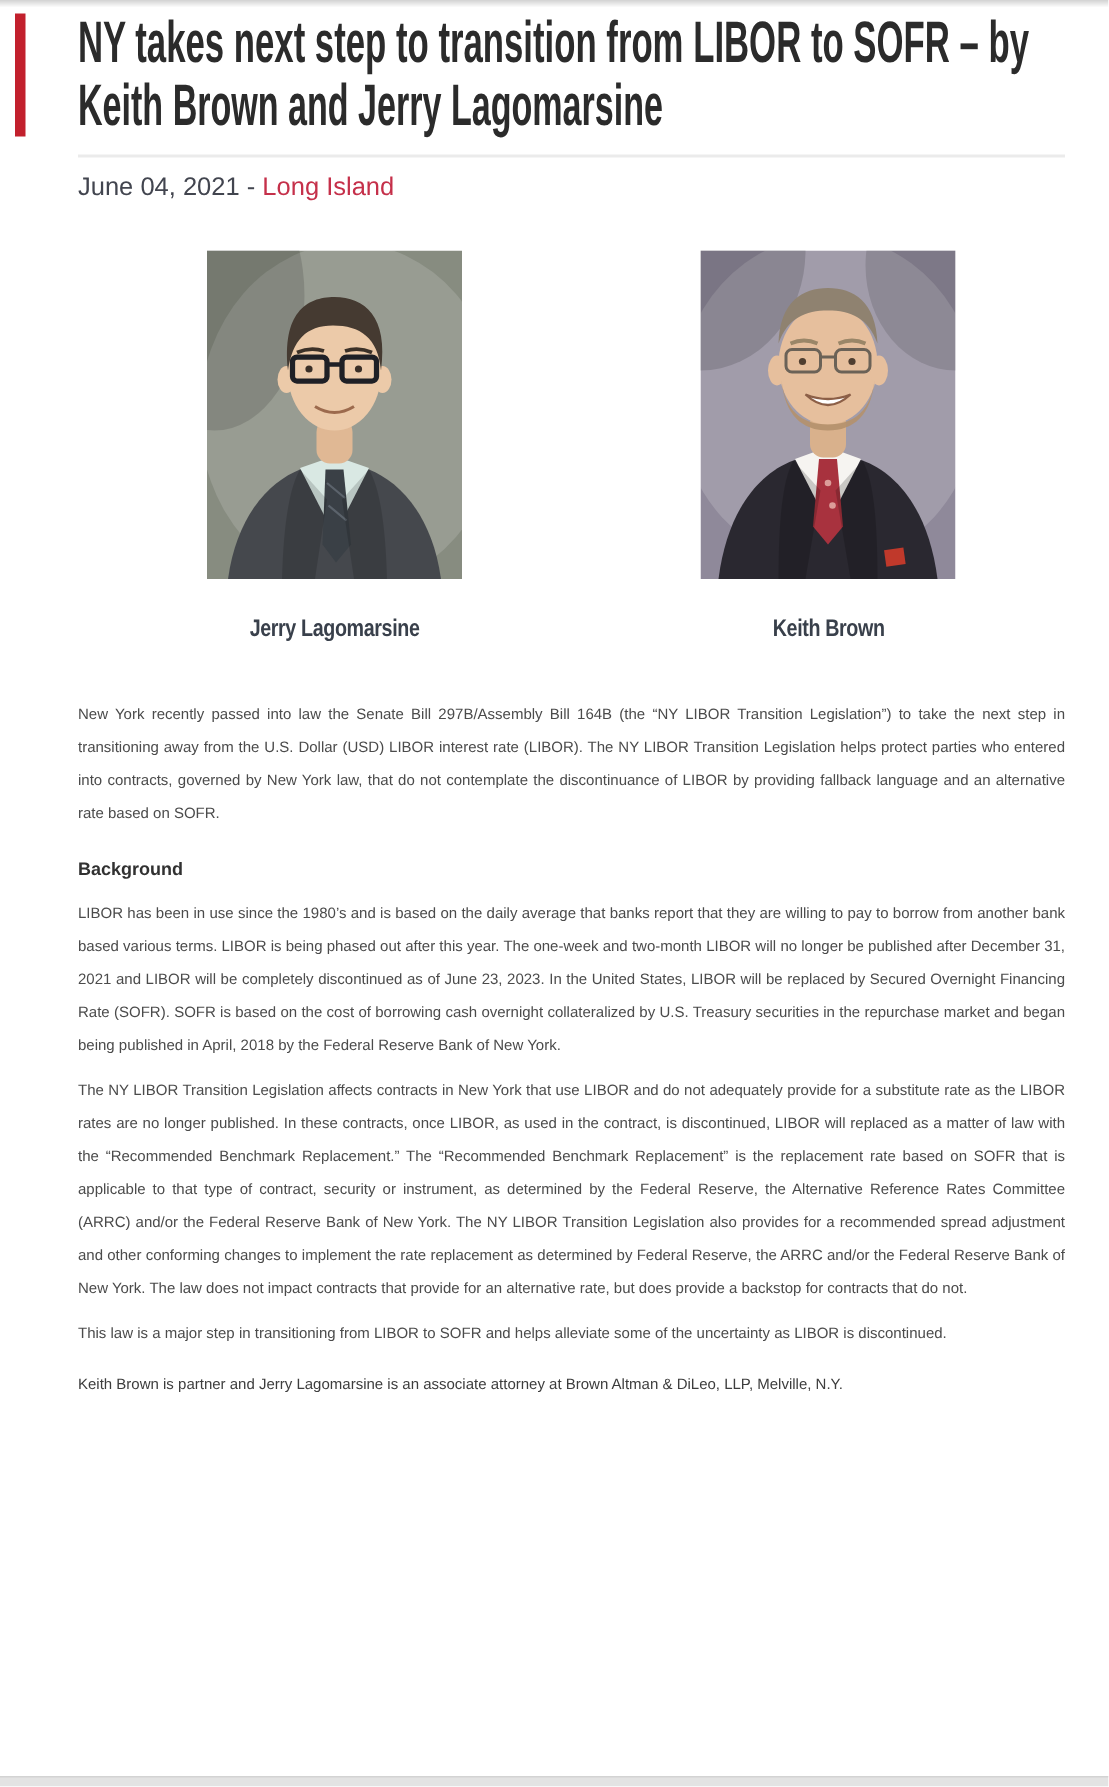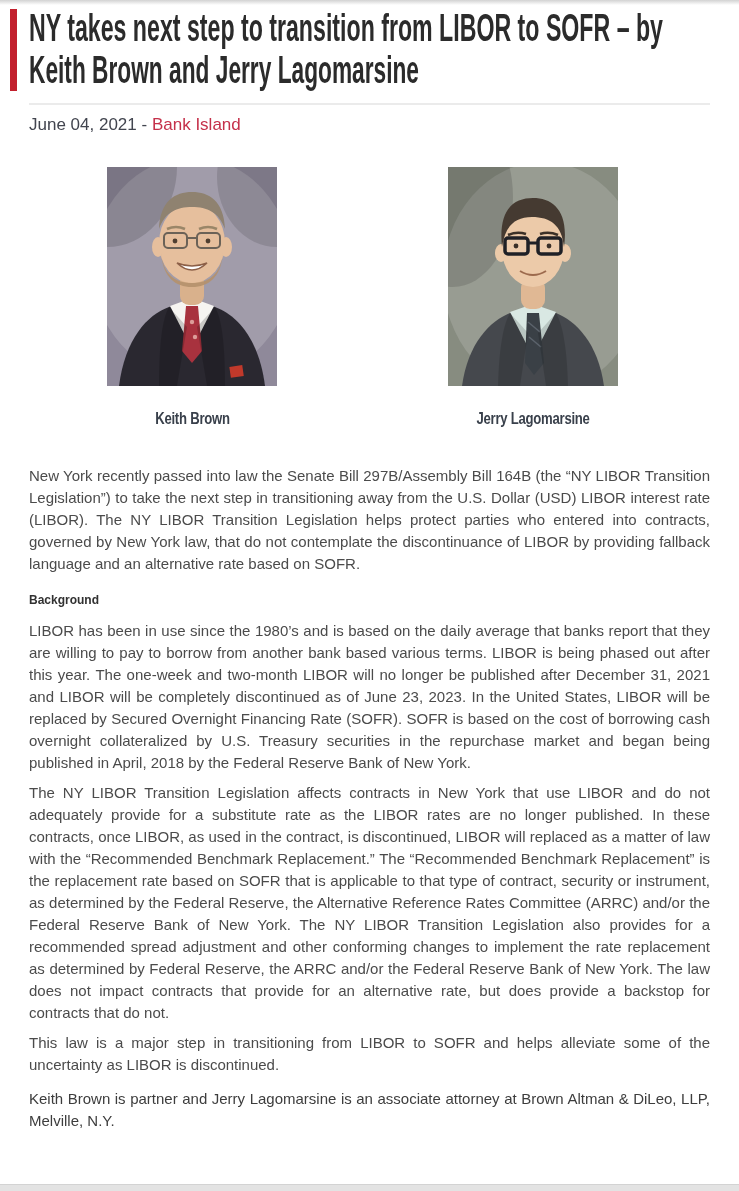--- a/index.html
+++ b/index.html
@@ -12,21 +12,21 @@
   }
   .top-shade {
     position: absolute; top: 0; left: 0; right: 0; height: 5px;
     background: linear-gradient(#d2d2d2, rgba(255,255,255,0));
   }
   .accent-bar {
     position: absolute; left: 10px; top: 9px; width: 7px; height: 82px;
     background: #c2202d;
   }
   .content {
-    margin: 0 29px 0 29px; 
+    margin: 0 29px 0 52px; 
     padding-top: 3px;
   }
   .title-svg { display: block; }
   .title-svg text {
     font-family: "Liberation Sans", sans-serif;
     font-weight: 700;
     font-size: 39px;
     fill: #2b2b2b;
   }
   .title-rule {
@@ -58,21 +58,21 @@
   .condensed {
     display: inline-block;
     transform: scaleX(0.82);
     transform-origin: center top;
     letter-spacing: -0.3px;
     white-space: nowrap;
   }
   article { margin-top: 36px; }
   article p {
     margin: 0;
-    font-size: 15px; line-height: 22px;
+    font-size: 10px; line-height: 22px;
     color: #4b4b4b;
     text-align: justify;
   }
   .section-heading {
     margin: 14px 0 0 0;
     font-size: 12px; line-height: 22px;
     font-weight: 700; color: #313131;
   }
   .p-intro { margin-top: 0; }
   .p-background { margin-top: 9px !important; }
@@ -101,24 +101,67 @@
       <text x="0" y="38" textLength="634" lengthAdjust="spacingAndGlyphs">NY takes next step to transition from LIBOR to SOFR – by</text>
       <text x="0" y="80" textLength="390" lengthAdjust="spacingAndGlyphs">Keith Brown and Jerry Lagomarsine</text>
     </svg>
   </h1>
 
   <hr class="title-rule">
 
   <div class="dateline">
     <span>June 04, 2021</span>
     <span>-</span>
-    <a class="category">Bank Island</a>
+    <a class="category">Long Island</a>
   </div>
 
   <div class="authors">
+
+    <figure class="author-fig right">
+      <span class="photo">
+        <svg viewBox="0 0 170 219">
+          <rect x="0" y="0" width="170" height="219" fill="#878c80"></rect>
+          <ellipse cx="95" cy="110" rx="100" ry="115" fill="#ffffff" opacity="0.14"></ellipse>
+          <ellipse cx="5" cy="30" rx="60" ry="90" fill="#000000" opacity="0.13"></ellipse>
+
+          <path d="M 14,219 C 20,176 42,154 62,146 L 85,138 L 108,146 C 128,154 150,176 156,219 Z" fill="#45484d"></path>
+
+          <path d="M 62,145 L 85,137 L 108,145 L 85,190 Z" fill="#d9e8e3"></path>
+
+          <path d="M 79,146 L 91,146 L 96,196 L 86,208 L 77,196 Z" fill="#3a4046"></path>
+          <line x1="80" y1="155" x2="92" y2="165" stroke="#6a727c" stroke-width="1.5" opacity="0.7"></line>
+          <line x1="81" y1="170" x2="93" y2="180" stroke="#6a727c" stroke-width="1.5" opacity="0.7"></line>
+
+          <path d="M 62,146 L 80,166 L 72,219 L 50,219 C 51,182 55,158 62,146 Z" fill="#000000" opacity="0.15"></path>
+          <path d="M 108,146 L 90,166 L 98,219 L 120,219 C 119,182 115,158 108,146 Z" fill="#000000" opacity="0.15"></path>
+
+          <rect x="73" y="112" width="24" height="30" rx="9" fill="#e0b894"></rect>
+
+          <ellipse cx="85" cy="82" rx="31" ry="38" fill="#eccaa9"></ellipse>
+          <ellipse cx="53" cy="86" rx="6" ry="9" fill="#eccaa9"></ellipse>
+          <ellipse cx="117" cy="86" rx="6" ry="9" fill="#eccaa9"></ellipse>
+
+          <path d="M 54,80 C 50,42 66,31 85,31 C 105,31 121,44 116,80 C 114,58 102,50 84,50 C 66,50 57,60 54,80 Z" fill="#453a31"></path>
+
+          <path d="M 60,68 Q 69,64 78,67" stroke="#3c3128" stroke-width="2.5" fill="none"></path>
+          <path d="M 92,67 Q 101,64 110,68" stroke="#3c3128" stroke-width="2.5" fill="none"></path>
+
+          <rect x="57" y="71" width="23" height="16" rx="3" fill="#ffffff" fill-opacity="0.05" stroke-width="3.5" stroke="#1f2026"></rect>
+          <rect x="90" y="71" width="23" height="16" rx="3" fill="#ffffff" fill-opacity="0.05" stroke-width="3.5" stroke="#1f2026"></rect>
+          <line x1="80" y1="76" x2="90" y2="76" stroke-width="3" stroke="#1f2026"></line>
+          <circle cx="68" cy="79" r="2.4" fill="#3a2f28"></circle>
+          <circle cx="101" cy="79" r="2.4" fill="#3a2f28"></circle>
+
+          <path d="M 72,104 Q 85,112 98,104" stroke="#9c6a4d" stroke-width="2" fill="none"></path>
+        </svg>
+      </span>
+      <figcaption class="author-caption">
+        <span class="condensed">Jerry Lagomarsine</span>
+      </figcaption>
+    </figure>
 
     <figure class="author-fig left">
       <span class="photo">
         <svg viewBox="0 0 170 219">
           <rect x="0" y="0" width="170" height="219" fill="#8f899a"></rect>
           <ellipse cx="85" cy="100" rx="100" ry="110" fill="#ffffff" opacity="0.16"></ellipse>
           <ellipse cx="0" cy="0" rx="70" ry="80" fill="#000000" opacity="0.14"></ellipse>
           <ellipse cx="170" cy="10" rx="60" ry="70" fill="#000000" opacity="0.12"></ellipse>
 
           <path d="M 12,219 C 18,172 40,148 62,140 L 85,132 L 108,140 C 130,148 152,172 158,219 Z" fill="#2a2830"></path>
@@ -151,63 +194,20 @@
           <rect x="90" y="66" width="23" height="15" rx="4" fill="none" stroke-width="2" stroke="#6b6257"></rect>
           <line x1="80" y1="71" x2="90" y2="71" stroke-width="2" stroke="#6b6257"></line>
           <circle cx="68" cy="74" r="2.4" fill="#4f3e30"></circle>
           <circle cx="101" cy="74" r="2.4" fill="#4f3e30"></circle>
 
           <path d="M 70,96 Q 85,110 100,96 Q 85,102 70,96 Z" fill="#ffffff" stroke="#8c5f47" stroke-width="1.5"></path>
         </svg>
       </span>
       <figcaption class="author-caption">
         <span class="condensed">Keith Brown</span>
-      </figcaption>
-    </figure>
-
-    <figure class="author-fig right">
-      <span class="photo">
-        <svg viewBox="0 0 170 219">
-          <rect x="0" y="0" width="170" height="219" fill="#878c80"></rect>
-          <ellipse cx="95" cy="110" rx="100" ry="115" fill="#ffffff" opacity="0.14"></ellipse>
-          <ellipse cx="5" cy="30" rx="60" ry="90" fill="#000000" opacity="0.13"></ellipse>
-
-          <path d="M 14,219 C 20,176 42,154 62,146 L 85,138 L 108,146 C 128,154 150,176 156,219 Z" fill="#45484d"></path>
-
-          <path d="M 62,145 L 85,137 L 108,145 L 85,190 Z" fill="#d9e8e3"></path>
-
-          <path d="M 79,146 L 91,146 L 96,196 L 86,208 L 77,196 Z" fill="#3a4046"></path>
-          <line x1="80" y1="155" x2="92" y2="165" stroke="#6a727c" stroke-width="1.5" opacity="0.7"></line>
-          <line x1="81" y1="170" x2="93" y2="180" stroke="#6a727c" stroke-width="1.5" opacity="0.7"></line>
-
-          <path d="M 62,146 L 80,166 L 72,219 L 50,219 C 51,182 55,158 62,146 Z" fill="#000000" opacity="0.15"></path>
-          <path d="M 108,146 L 90,166 L 98,219 L 120,219 C 119,182 115,158 108,146 Z" fill="#000000" opacity="0.15"></path>
-
-          <rect x="73" y="112" width="24" height="30" rx="9" fill="#e0b894"></rect>
-
-          <ellipse cx="85" cy="82" rx="31" ry="38" fill="#eccaa9"></ellipse>
-          <ellipse cx="53" cy="86" rx="6" ry="9" fill="#eccaa9"></ellipse>
-          <ellipse cx="117" cy="86" rx="6" ry="9" fill="#eccaa9"></ellipse>
-
-          <path d="M 54,80 C 50,42 66,31 85,31 C 105,31 121,44 116,80 C 114,58 102,50 84,50 C 66,50 57,60 54,80 Z" fill="#453a31"></path>
-
-          <path d="M 60,68 Q 69,64 78,67" stroke="#3c3128" stroke-width="2.5" fill="none"></path>
-          <path d="M 92,67 Q 101,64 110,68" stroke="#3c3128" stroke-width="2.5" fill="none"></path>
-
-          <rect x="57" y="71" width="23" height="16" rx="3" fill="#ffffff" fill-opacity="0.05" stroke-width="3.5" stroke="#1f2026"></rect>
-          <rect x="90" y="71" width="23" height="16" rx="3" fill="#ffffff" fill-opacity="0.05" stroke-width="3.5" stroke="#1f2026"></rect>
-          <line x1="80" y1="76" x2="90" y2="76" stroke-width="3" stroke="#1f2026"></line>
-          <circle cx="68" cy="79" r="2.4" fill="#3a2f28"></circle>
-          <circle cx="101" cy="79" r="2.4" fill="#3a2f28"></circle>
-
-          <path d="M 72,104 Q 85,112 98,104" stroke="#9c6a4d" stroke-width="2" fill="none"></path>
-        </svg>
-      </span>
-      <figcaption class="author-caption">
-        <span class="condensed">Jerry Lagomarsine</span>
       </figcaption>
     </figure>
 
   </div>
 
   <article>
     <p class="p-intro">New York recently passed into law the Senate Bill 297B/Assembly Bill 164B (the “NY LIBOR Transition Legislation”) to take the next step in transitioning away from the U.S. Dollar (USD) LIBOR interest rate (LIBOR). The NY LIBOR Transition Legislation helps protect parties who entered into contracts, governed by New York law, that do not contemplate the discontinuance of LIBOR by providing fallback language and an alternative rate based on SOFR.</p>
     <h2 class="section-heading">Background</h2>
     <p class="p-background">LIBOR has been in use since the 1980’s and is based on the daily average that banks report that they are willing to pay to borrow from another bank based various terms. LIBOR is being phased out after this year. The one-week and two-month LIBOR will no longer be published after December 31, 2021 and LIBOR will be completely discontinued as of June 23, 2023. In the United States, LIBOR will be replaced by Secured Overnight Financing Rate (SOFR). SOFR is based on the cost of borrowing cash overnight collateralized by U.S. Treasury securities in the repurchase market and began being published in April, 2018 by the Federal Reserve Bank of New York.</p>
     <p class="p-effects">The NY LIBOR Transition Legislation affects contracts in New York that use LIBOR and do not adequately provide for a substitute rate as the LIBOR rates are no longer published. In these contracts, once LIBOR, as used in the contract, is discontinued, LIBOR will replaced as a matter of law with the “Recommended Benchmark Replacement.” The “Recommended Benchmark Replacement” is the replacement rate based on SOFR that is applicable to that type of contract, security or instrument, as determined by the Federal Reserve, the Alternative Reference Rates Committee (ARRC) and/or the Federal Reserve Bank of New York. The NY LIBOR Transition Legislation also provides for a recommended spread adjustment and other conforming changes to implement the rate replacement as determined by Federal Reserve, the ARRC and/or the Federal Reserve Bank of New York. The law does not impact contracts that provide for an alternative rate, but does provide a backstop for contracts that do not.</p>

